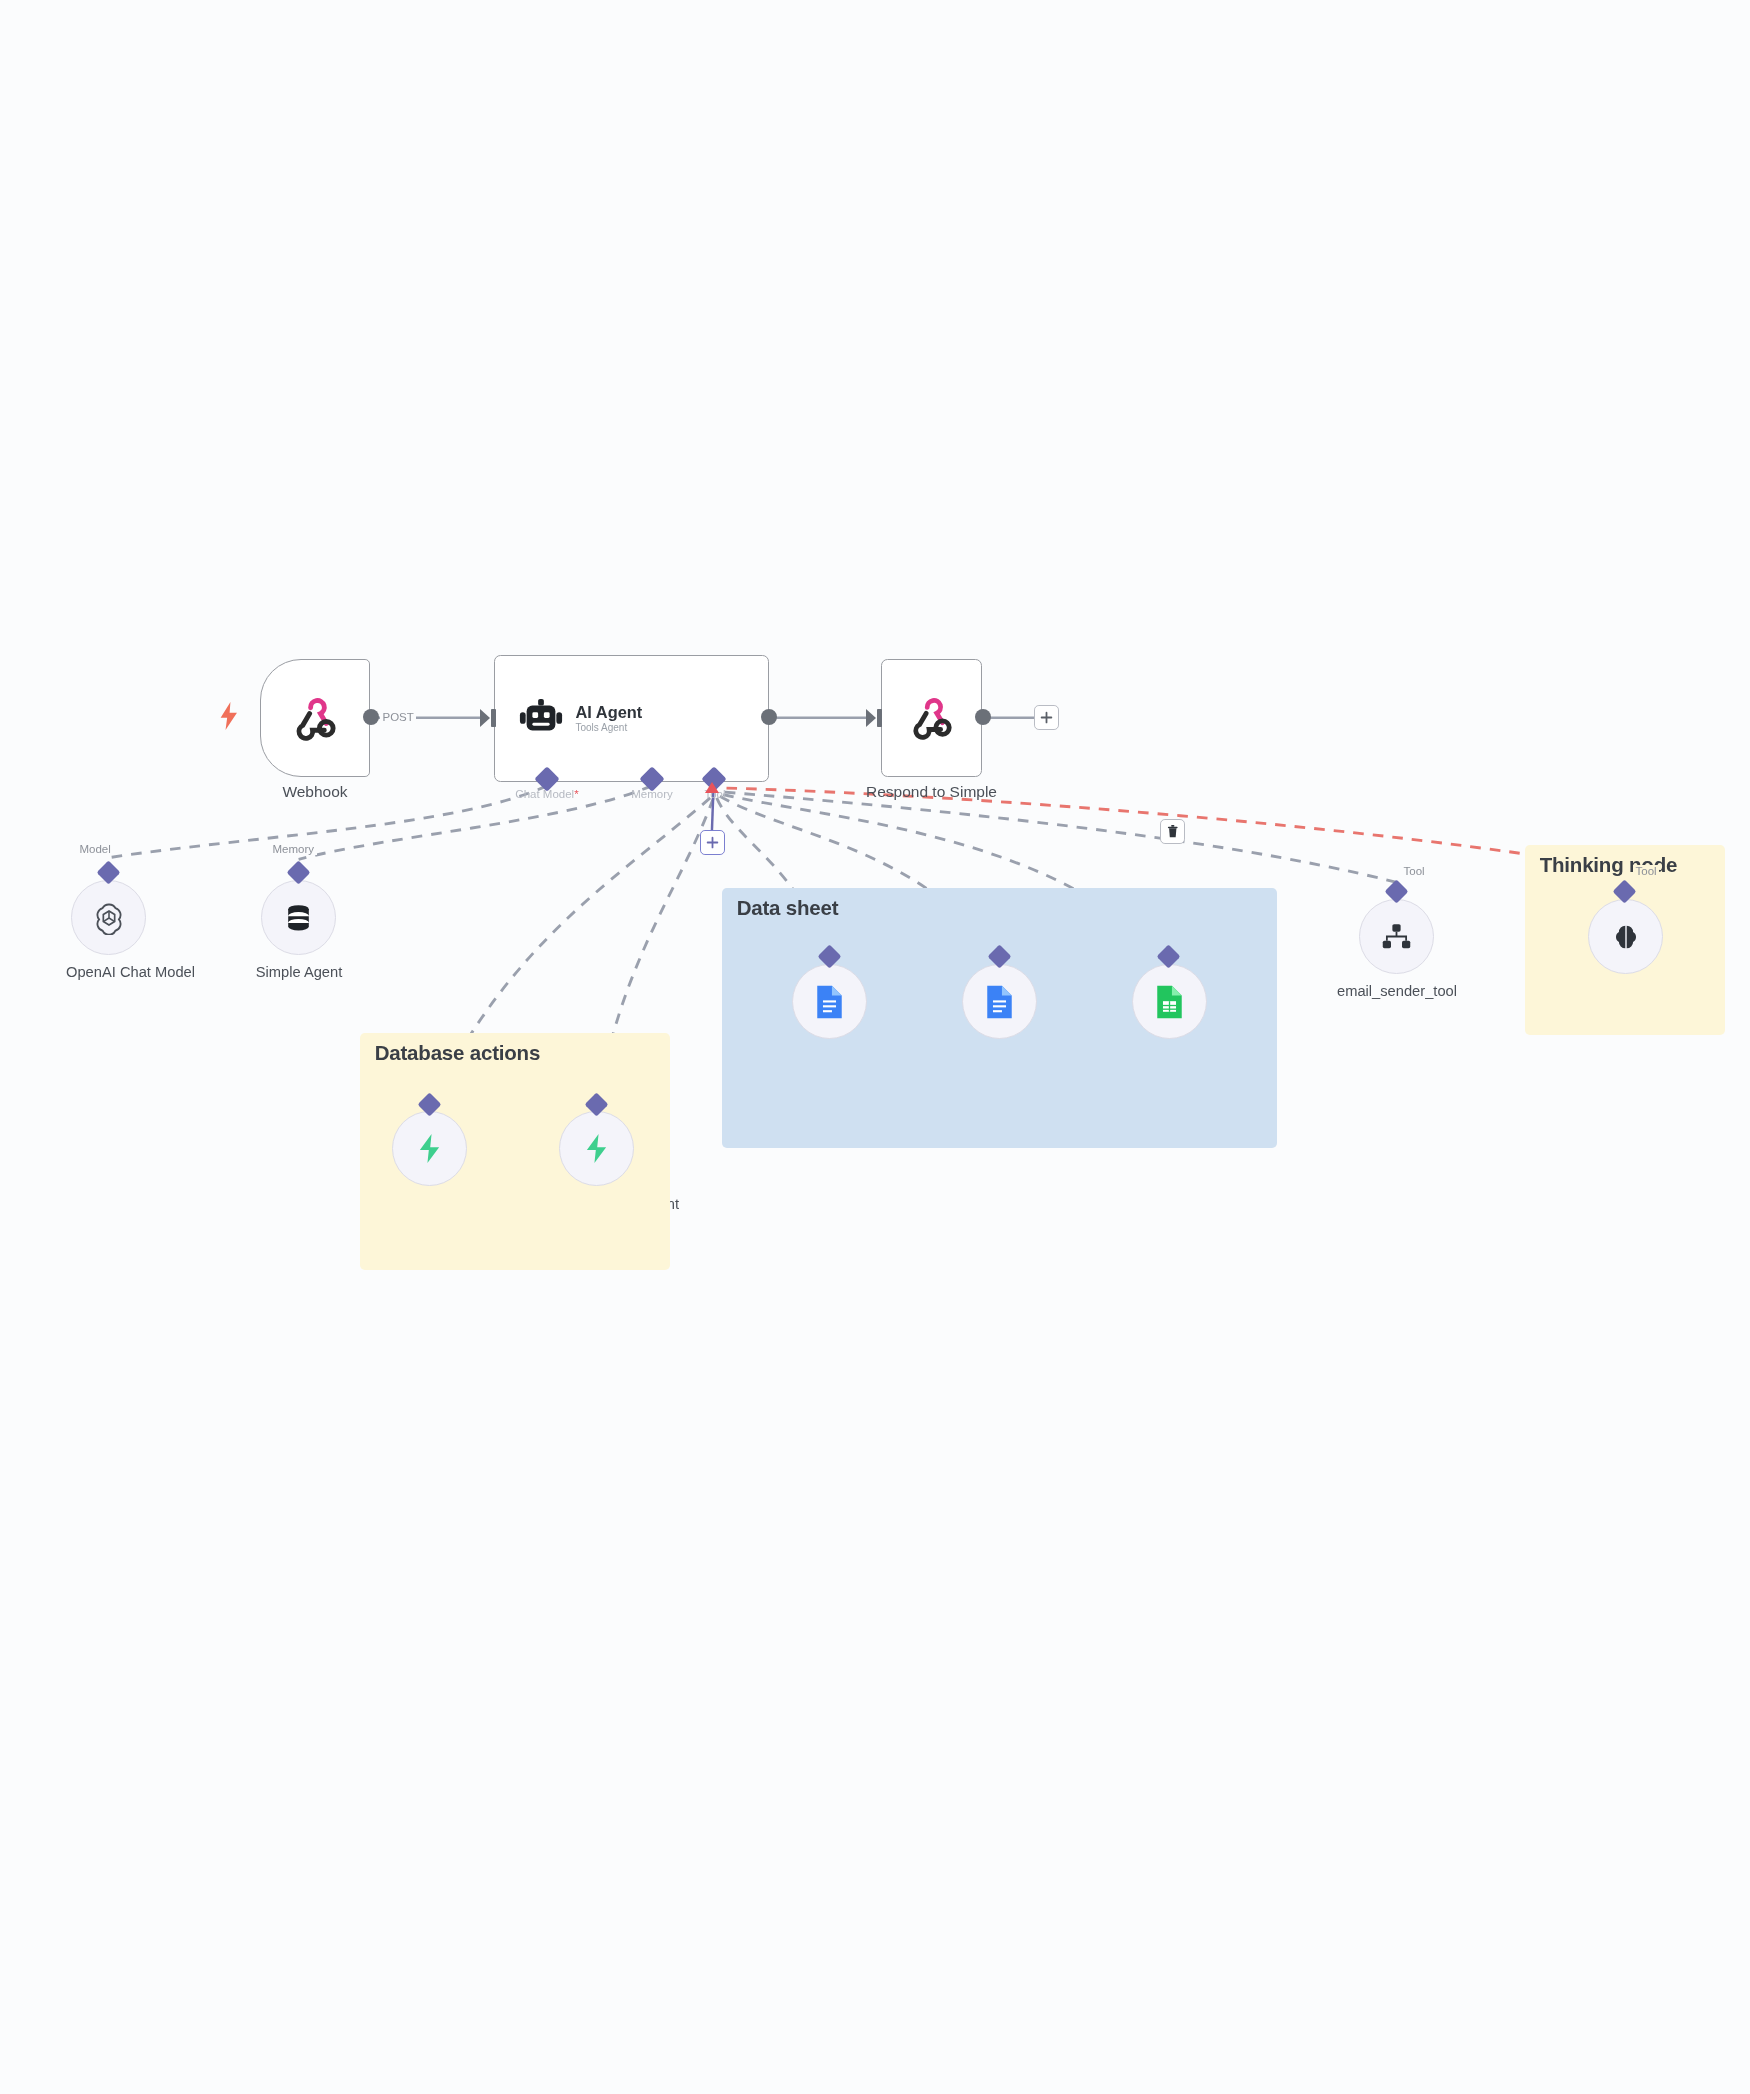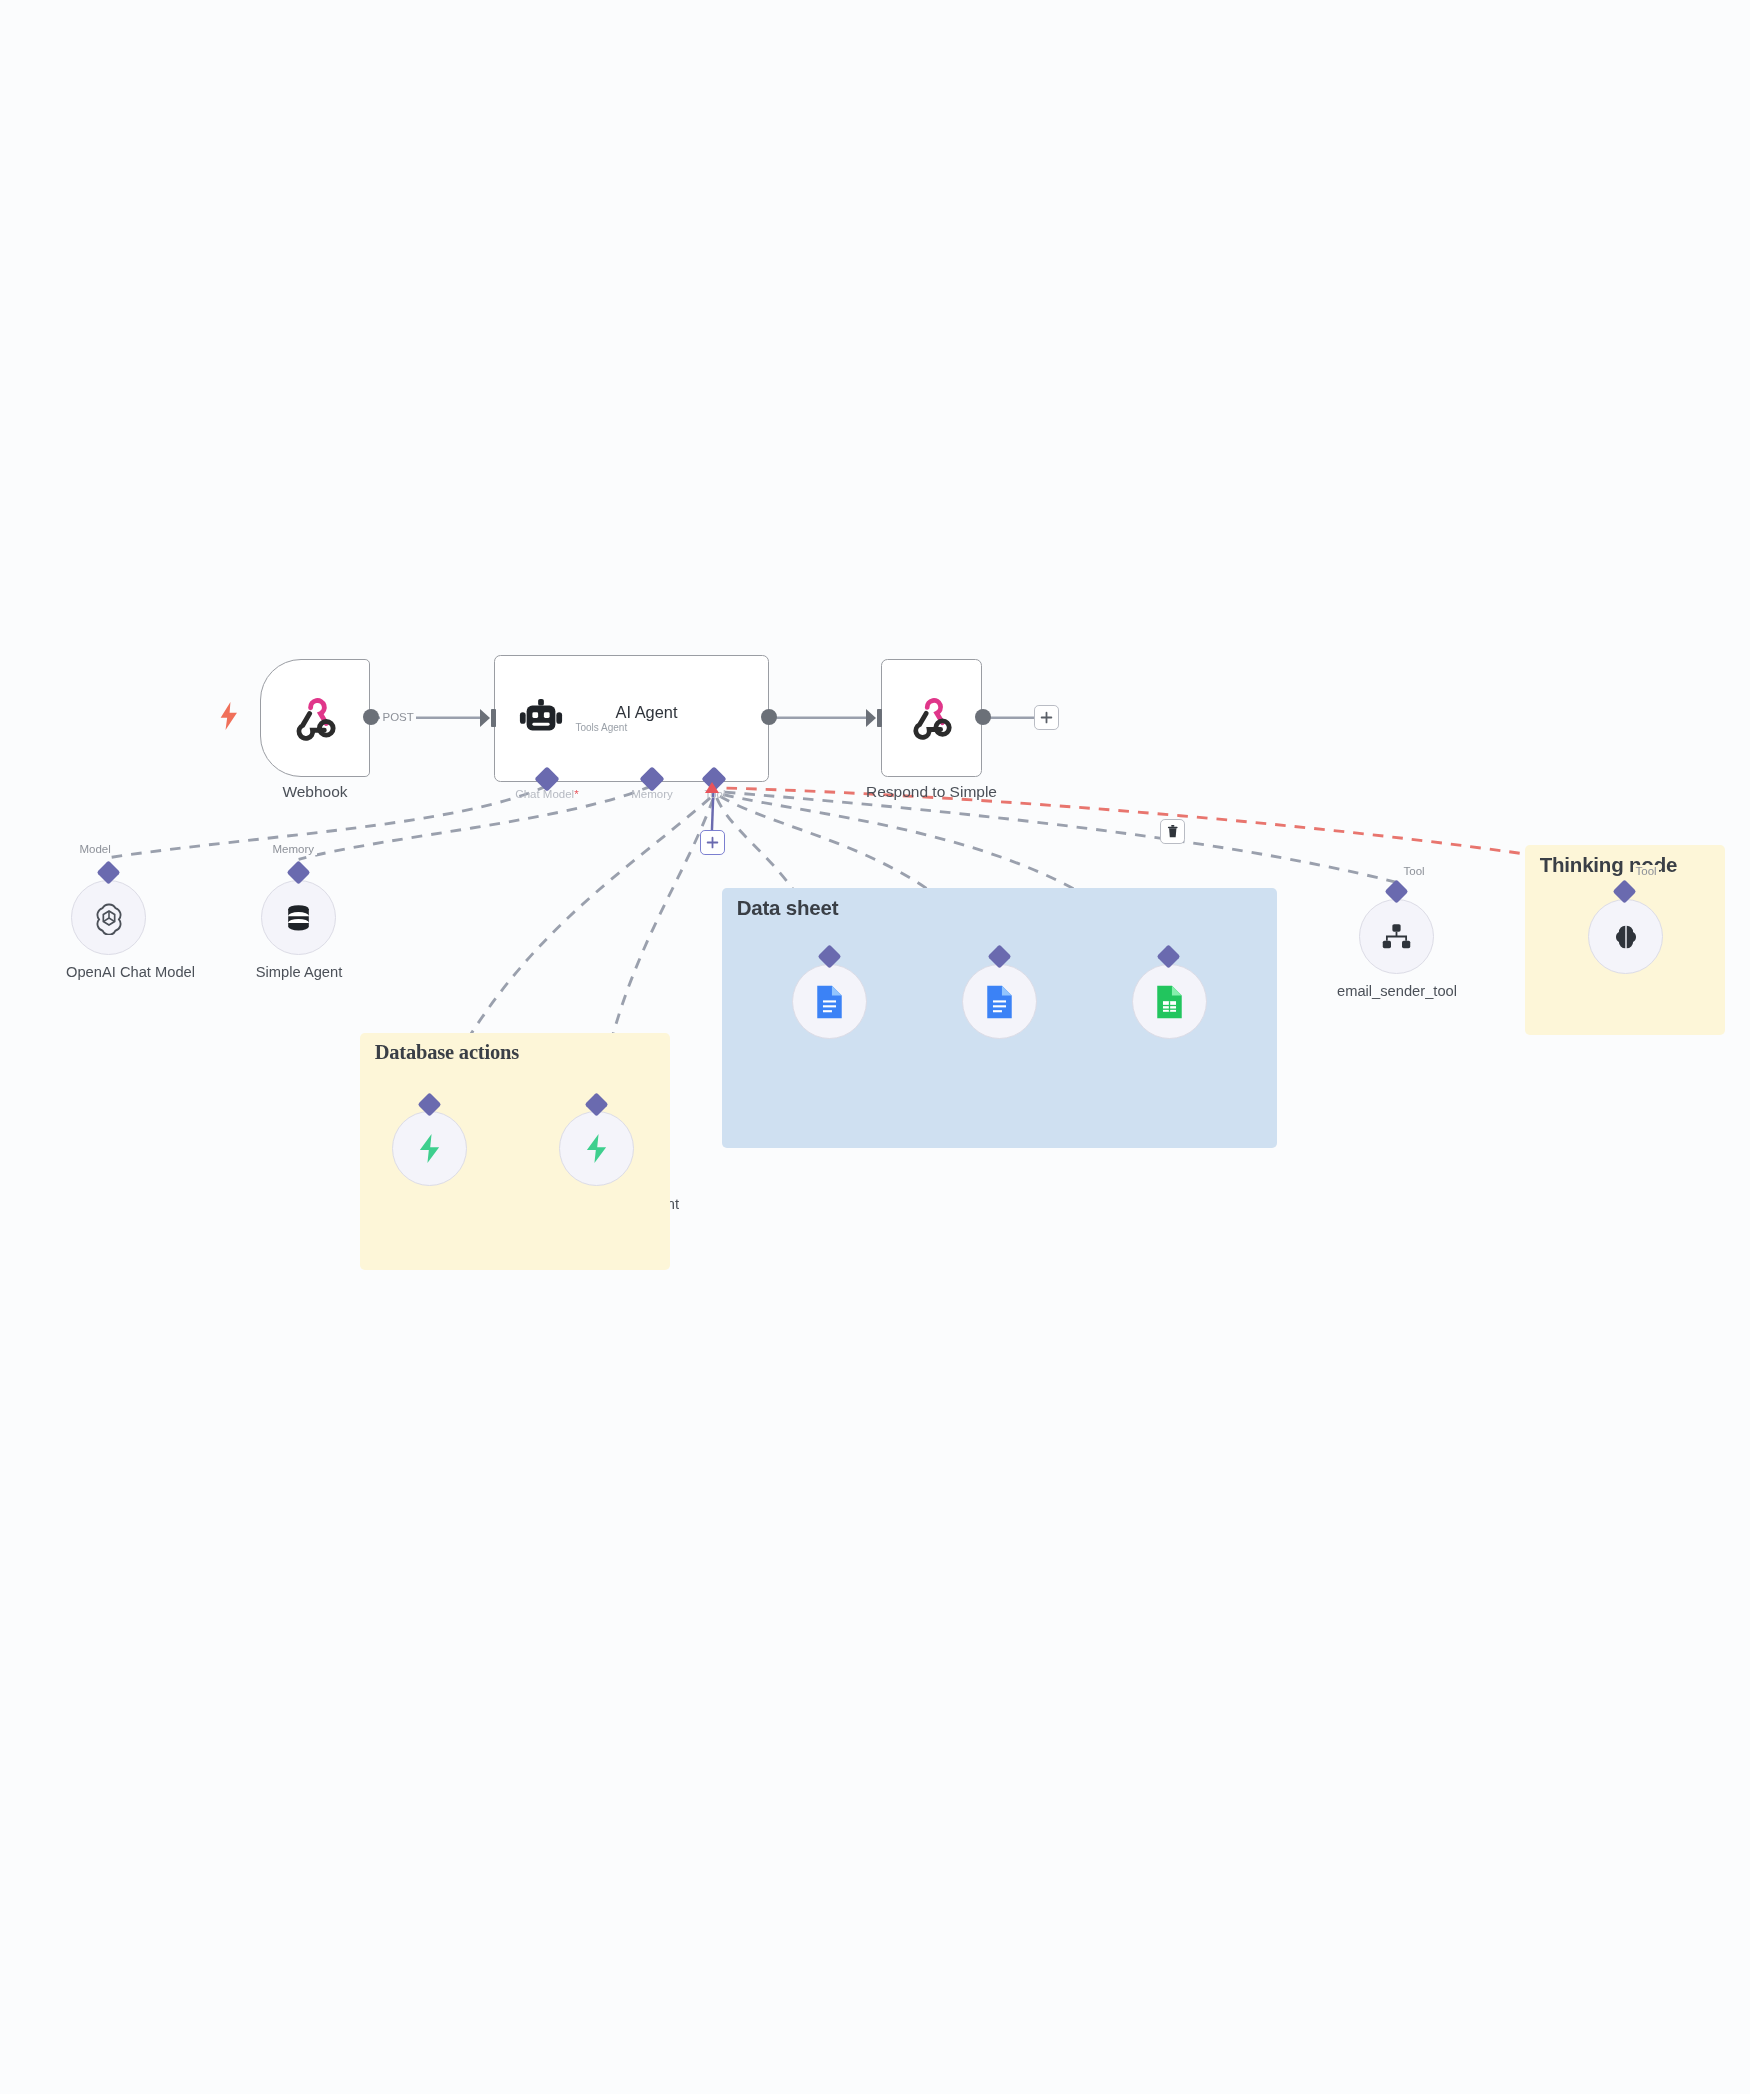--- a/index.html
+++ b/index.html
@@ -87,24 +87,23 @@
     inset: 0;
     display: flex;
     align-items: center;
     justify-content: center;
     gap: 11.5px;
   }
   .node-inner.wide { justify-content: flex-start; padding-left: 23px; }
 
   .node-title {
     font-size: 16.4px;
-    font-weight: 400;
+    font-weight: 700;
     color: #2f343b;
     line-height: 1.15;
-    margin-left: 40px;
   }
   .node-sub {
     font-size: 10px;
     color: #9aa0a8;
     line-height: 1.2;
   }
 
   
   .cnode {
     position: absolute;
@@ -255,21 +254,21 @@
     <path d="M 876 975 C 900 1030, 980 1060, 1013 1178" stroke="#9aa0ad" stroke-width="3.5" fill="none" stroke-dasharray="13 11"></path>
     <path d="M 880 973 C 960 1020, 1140 1040, 1221 1178" stroke="#9aa0ad" stroke-width="3.5" fill="none" stroke-dasharray="13 11"></path>
     <path d="M 884 971 C 1010 1000, 1300 1020, 1428 1178" stroke="#9aa0ad" stroke-width="3.5" fill="none" stroke-dasharray="13 11"></path>
     <path d="M 886 968 C 1100 985, 1480 1020, 1706 1078" stroke="#9aa0ad" stroke-width="3.5" fill="none" stroke-dasharray="13 11"></path>
 
     <path d="M 888 963 C 1200 972, 1680 1010, 1990 1063" stroke="#e8756e" stroke-width="3.5" fill="none" stroke-dasharray="13 11"></path>
 
     <path d="M 872 965 L 870 1020" stroke="#6a6aaf" stroke-width="3" fill="none"></path>
   </svg>
 
-  <div class="sticky yellow" style="left:360px; top:1033px; width:310px; height:237px;font-family:Liberation Serif, serif;">
+  <div class="sticky yellow" style="left:360px; top:1033px; width:310px; height:237px;">
     <div class="sticky-title">Database actions</div>
   </div>
 
   <div class="sticky blue" style="left:722px; top:888px; width:555px; height:260px;">
     <div class="sticky-title">Data sheet</div>
   </div>
 
   <div class="sticky yellow" style="left:1525px; top:845px; width:200px; height:190px;">
     <div class="sticky-title">Thinking node</div>
   </div>

